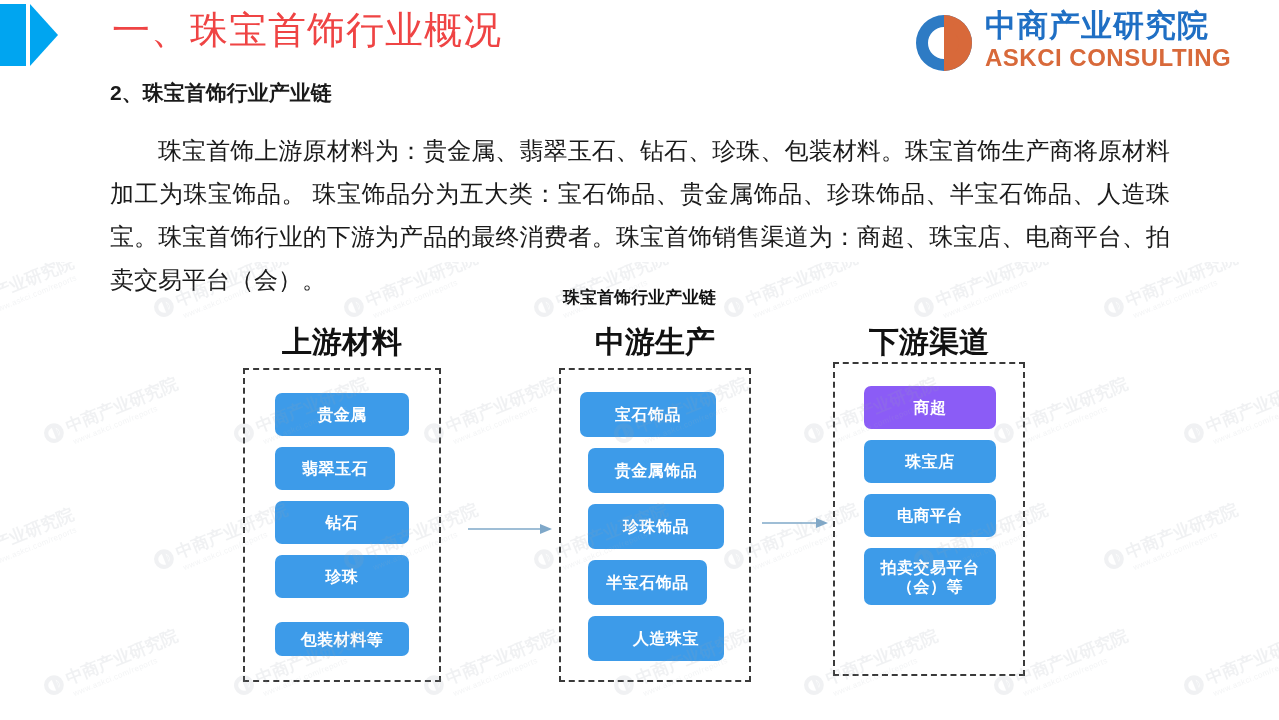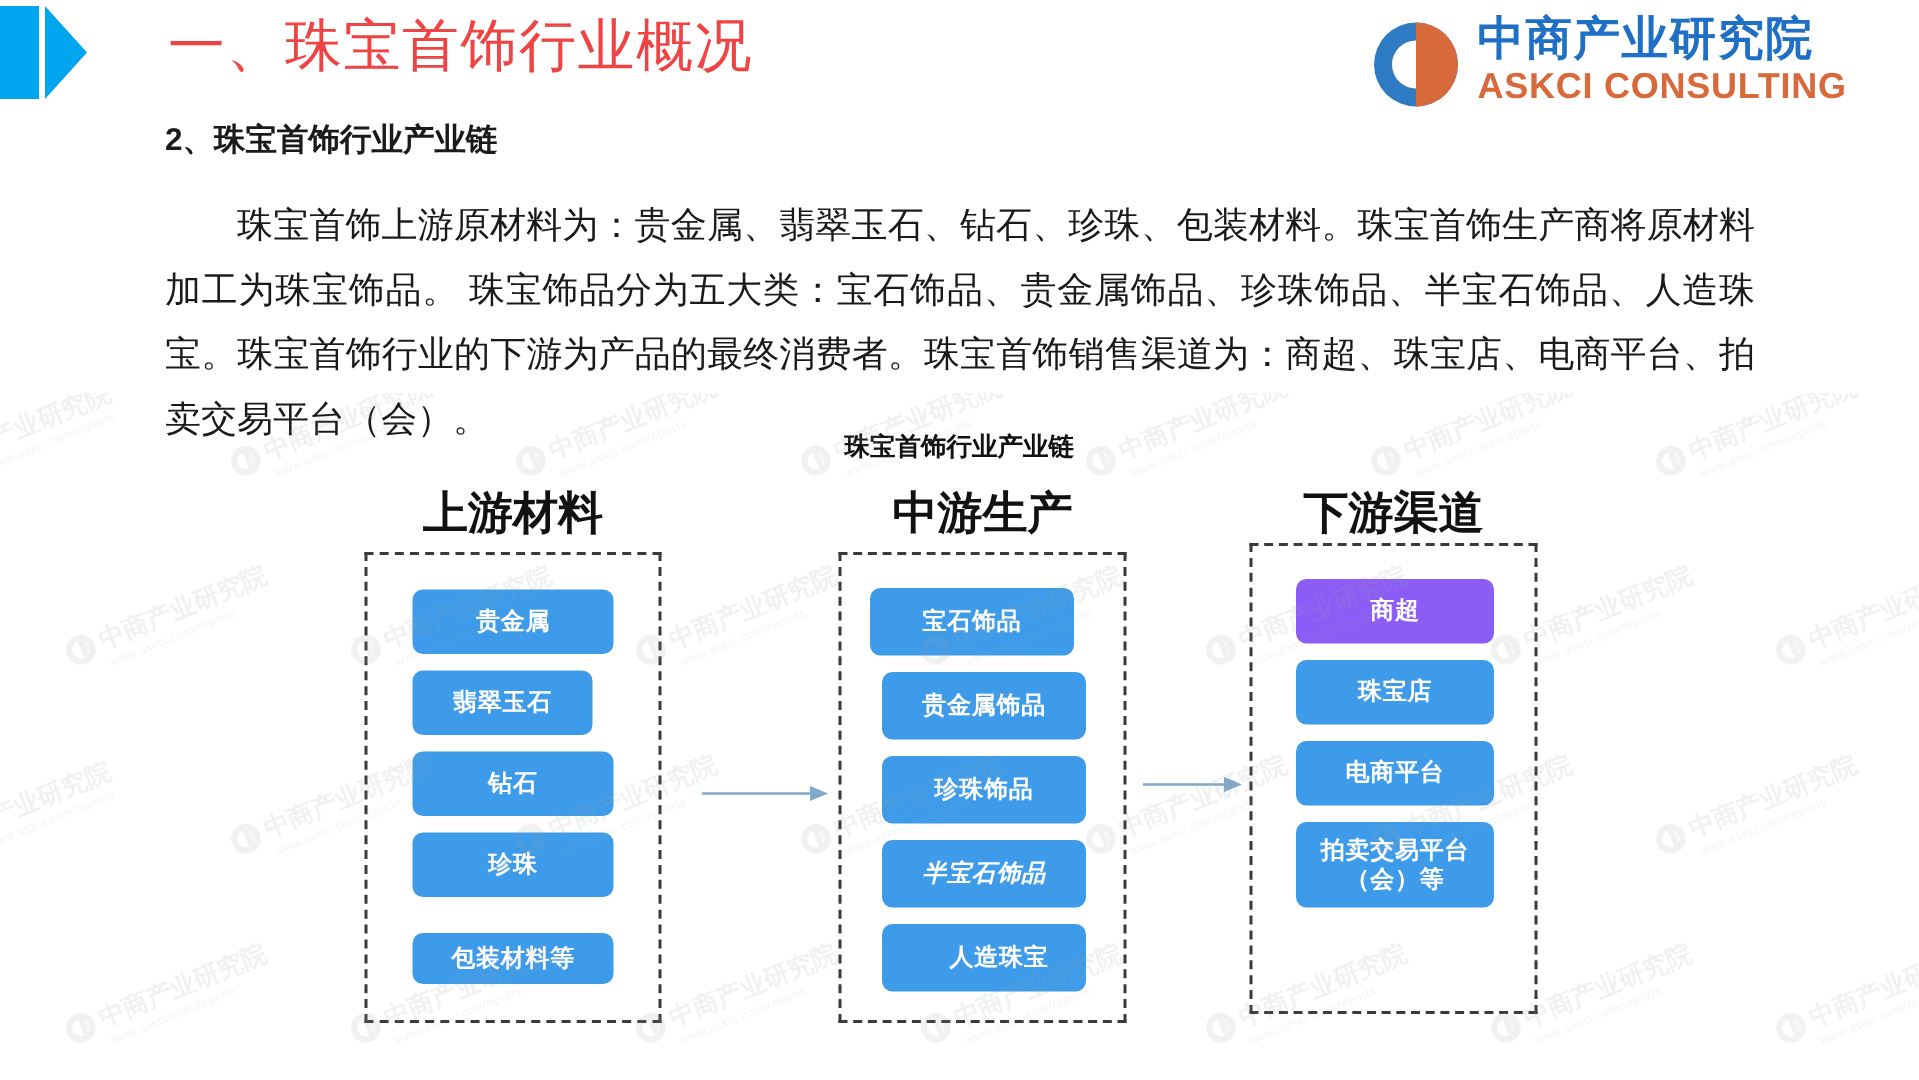--- a/index.html
+++ b/index.html
@@ -233,21 +233,21 @@
         <div class="node" style="left: 275px; top: 121px; width: 134px; height: 43px; background: rgb(61, 155, 233);">贵金属</div>
         <div class="node" style="left: 275px; top: 175px; width: 120px; height: 43px; background: rgb(61, 155, 233);">翡翠玉石</div>
         <div class="node" style="left: 275px; top: 229px; width: 134px; height: 43px; background: rgb(61, 155, 233);">钻石</div>
         <div class="node" style="left: 275px; top: 283px; width: 134px; height: 43px; background: rgb(61, 155, 233);">珍珠</div>
         <div class="node" style="left: 275px; top: 337px; width: 134px; height: 34px; background: rgb(61, 155, 233); margin-top: 13px;">包装材料等</div>
         <div class="col-header" style="left: 555px; width: 200px;">中游生产</div>
         <div class="col-box" style="left: 559px; top: 96px; width: 192px; height: 314px;"></div>
         <div class="node" style="left: 580px; top: 120px; width: 136px; height: 45px; background: rgb(61, 155, 233); text-align: center;">宝石饰品</div>
         <div class="node" style="left: 588px; top: 176px; width: 136px; height: 45px; background: rgb(61, 155, 233);">贵金属饰品</div>
         <div class="node" style="left: 588px; top: 232px; width: 136px; height: 45px; background: rgb(61, 155, 233);">珍珠饰品</div>
-        <div class="node" style="left: 588px; top: 288px; width: 136px; height: 45px; background: rgb(61, 155, 233); font-style: italic;">半宝石饰品</div>
+        <div class="node" style="left: 588px; top: 288px; width: 119px; height: 45px; background: rgb(61, 155, 233);">半宝石饰品</div>
         <div class="node" style="left: 588px; top: 344px; width: 136px; height: 45px; background: rgb(61, 155, 233); padding-left: 20px;">人造珠宝</div>
         <div class="col-header" style="left: 829px; width: 200px;">下游渠道</div>
         <div class="col-box" style="left: 833px; top: 90px; width: 192px; height: 314px;"></div>
         <div class="node" style="left: 864px; top: 114px; width: 132px; height: 43px; background: #8b5cf6;">商超</div>
         <div class="node" style="left: 864px; top: 168px; width: 132px; height: 43px; background: rgb(61, 155, 233);">珠宝店</div>
         <div class="node" style="left: 864px; top: 222px; width: 132px; height: 43px; background: rgb(61, 155, 233);">电商平台</div>
         <div class="node" style="left: 864px; top: 276px; width: 132px; height: 57px; background: rgb(61, 155, 233);">拍卖交易平台<br>（会）等</div>
         <svg class="flow-arrow" viewBox="0 0 84 14" style="left: 468px; top: 250px; width: 84px;">
           <line x1="0" y1="7" x2="75" y2="7" stroke="#7FA8C9" stroke-width="1.6"></line>
           <path d="M72 2 L84 7 L72 12 Z" fill="#7FA8C9"></path>

